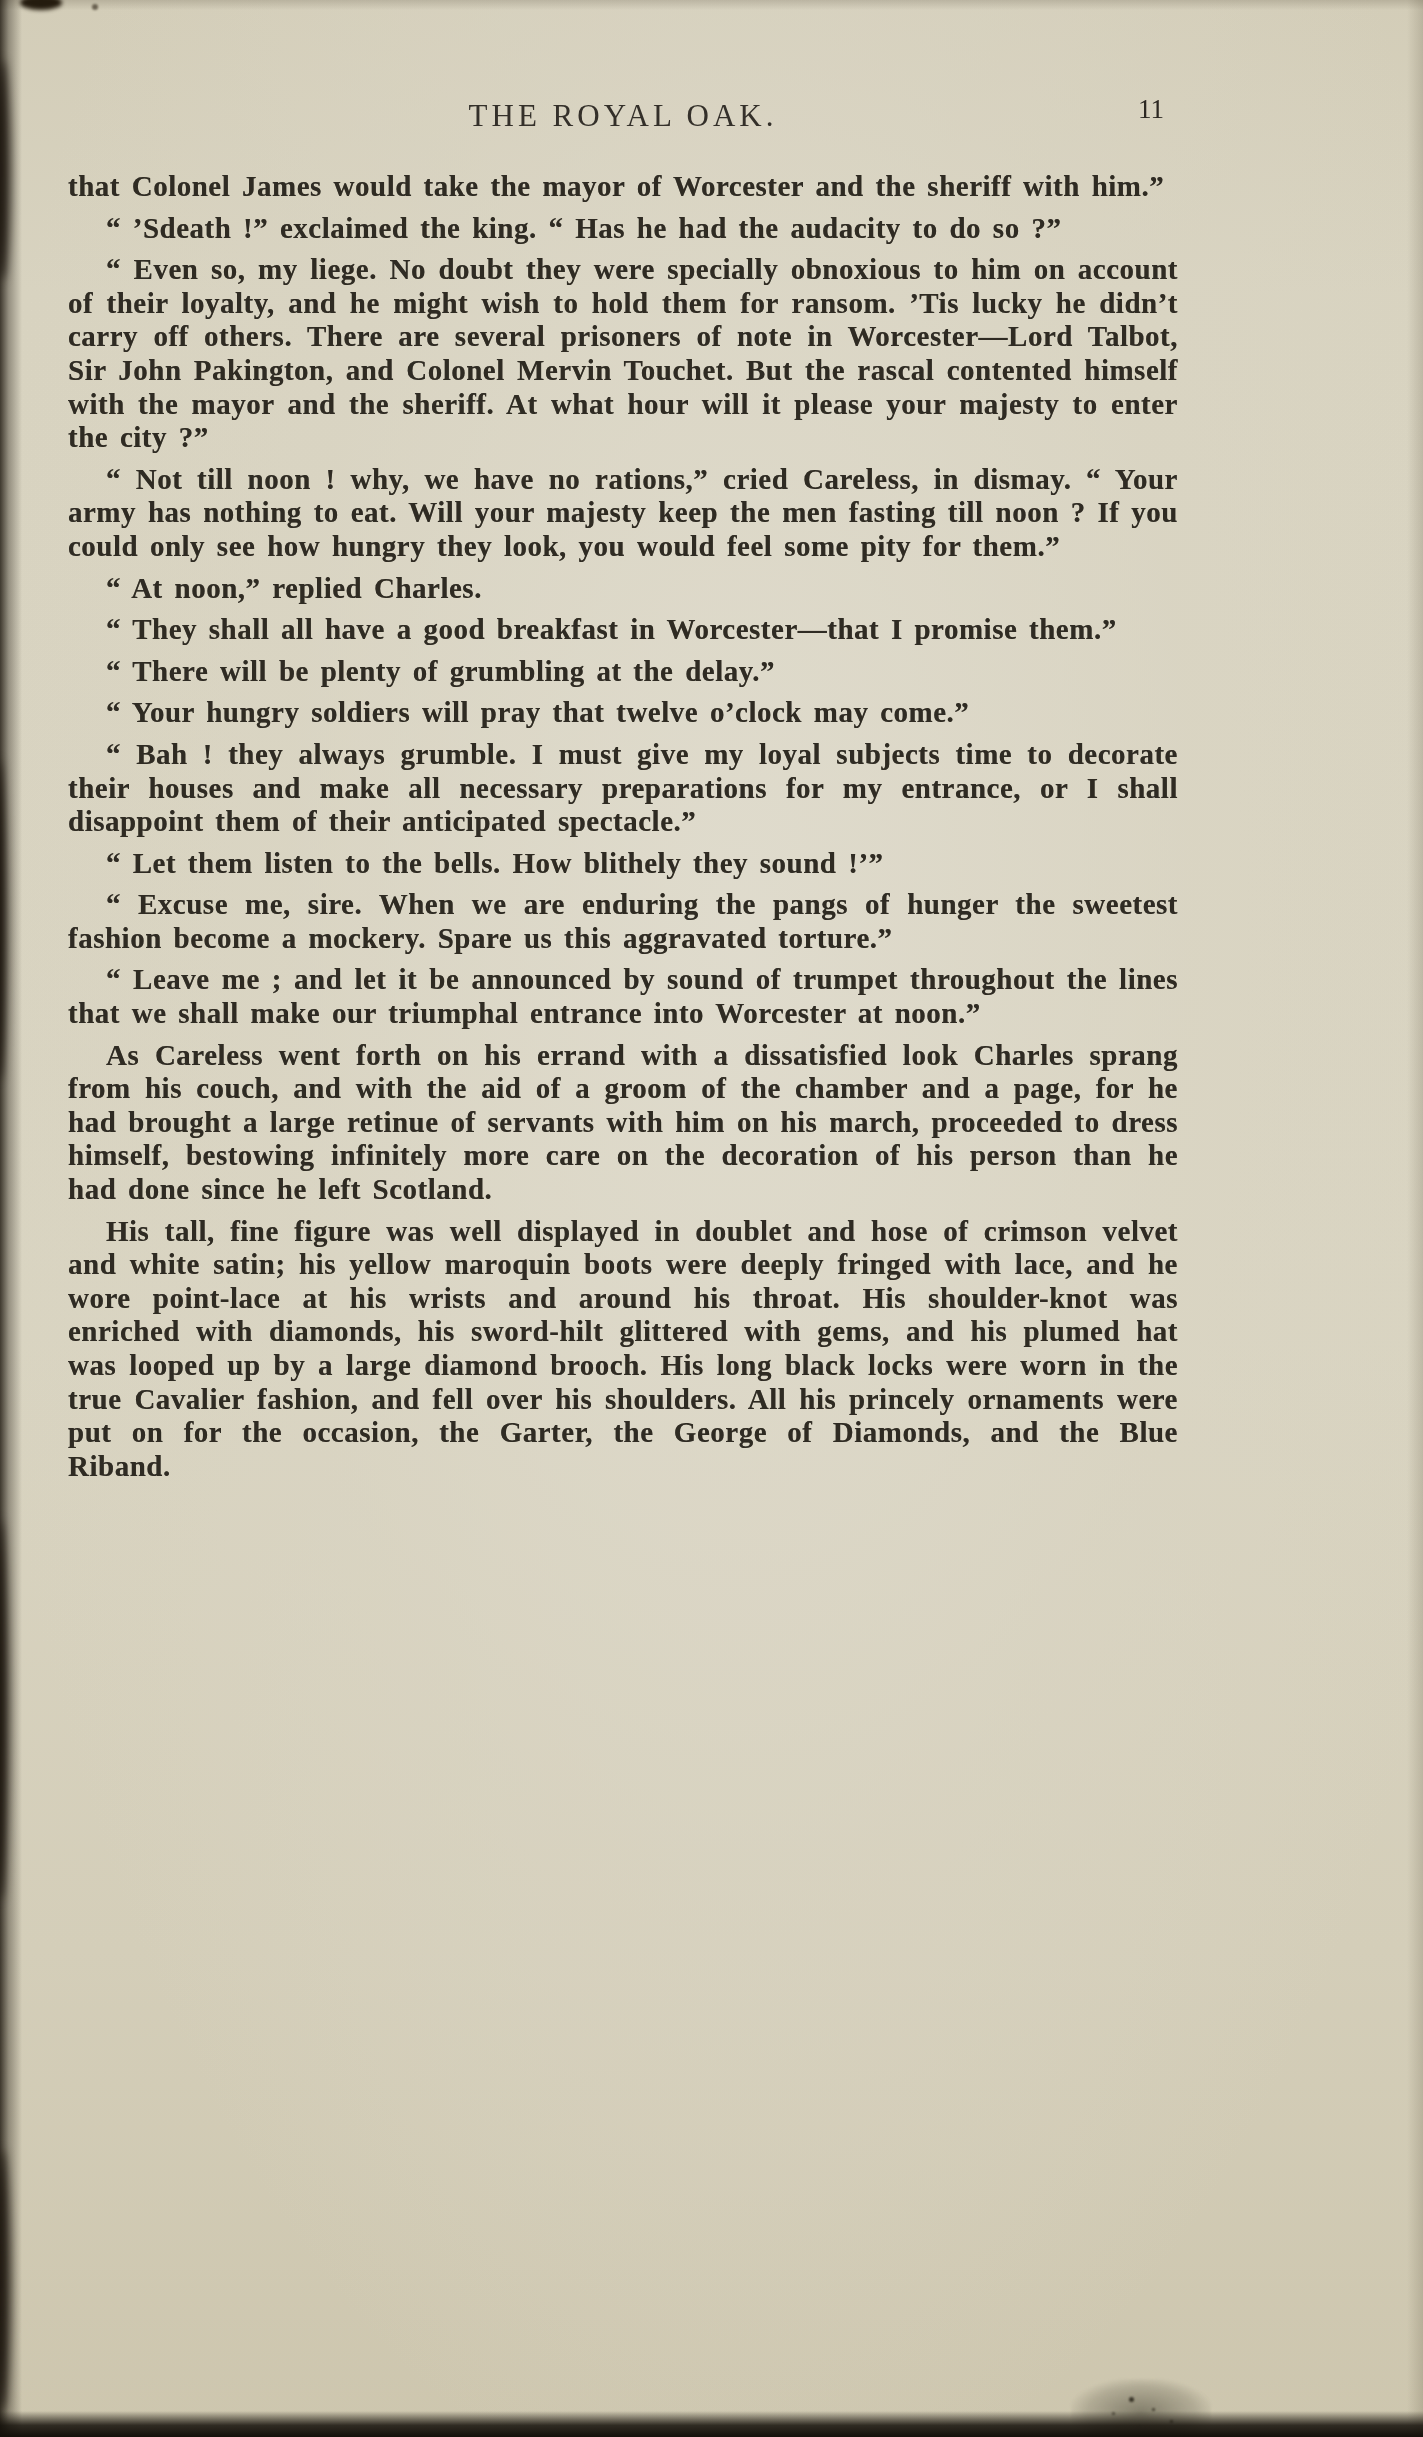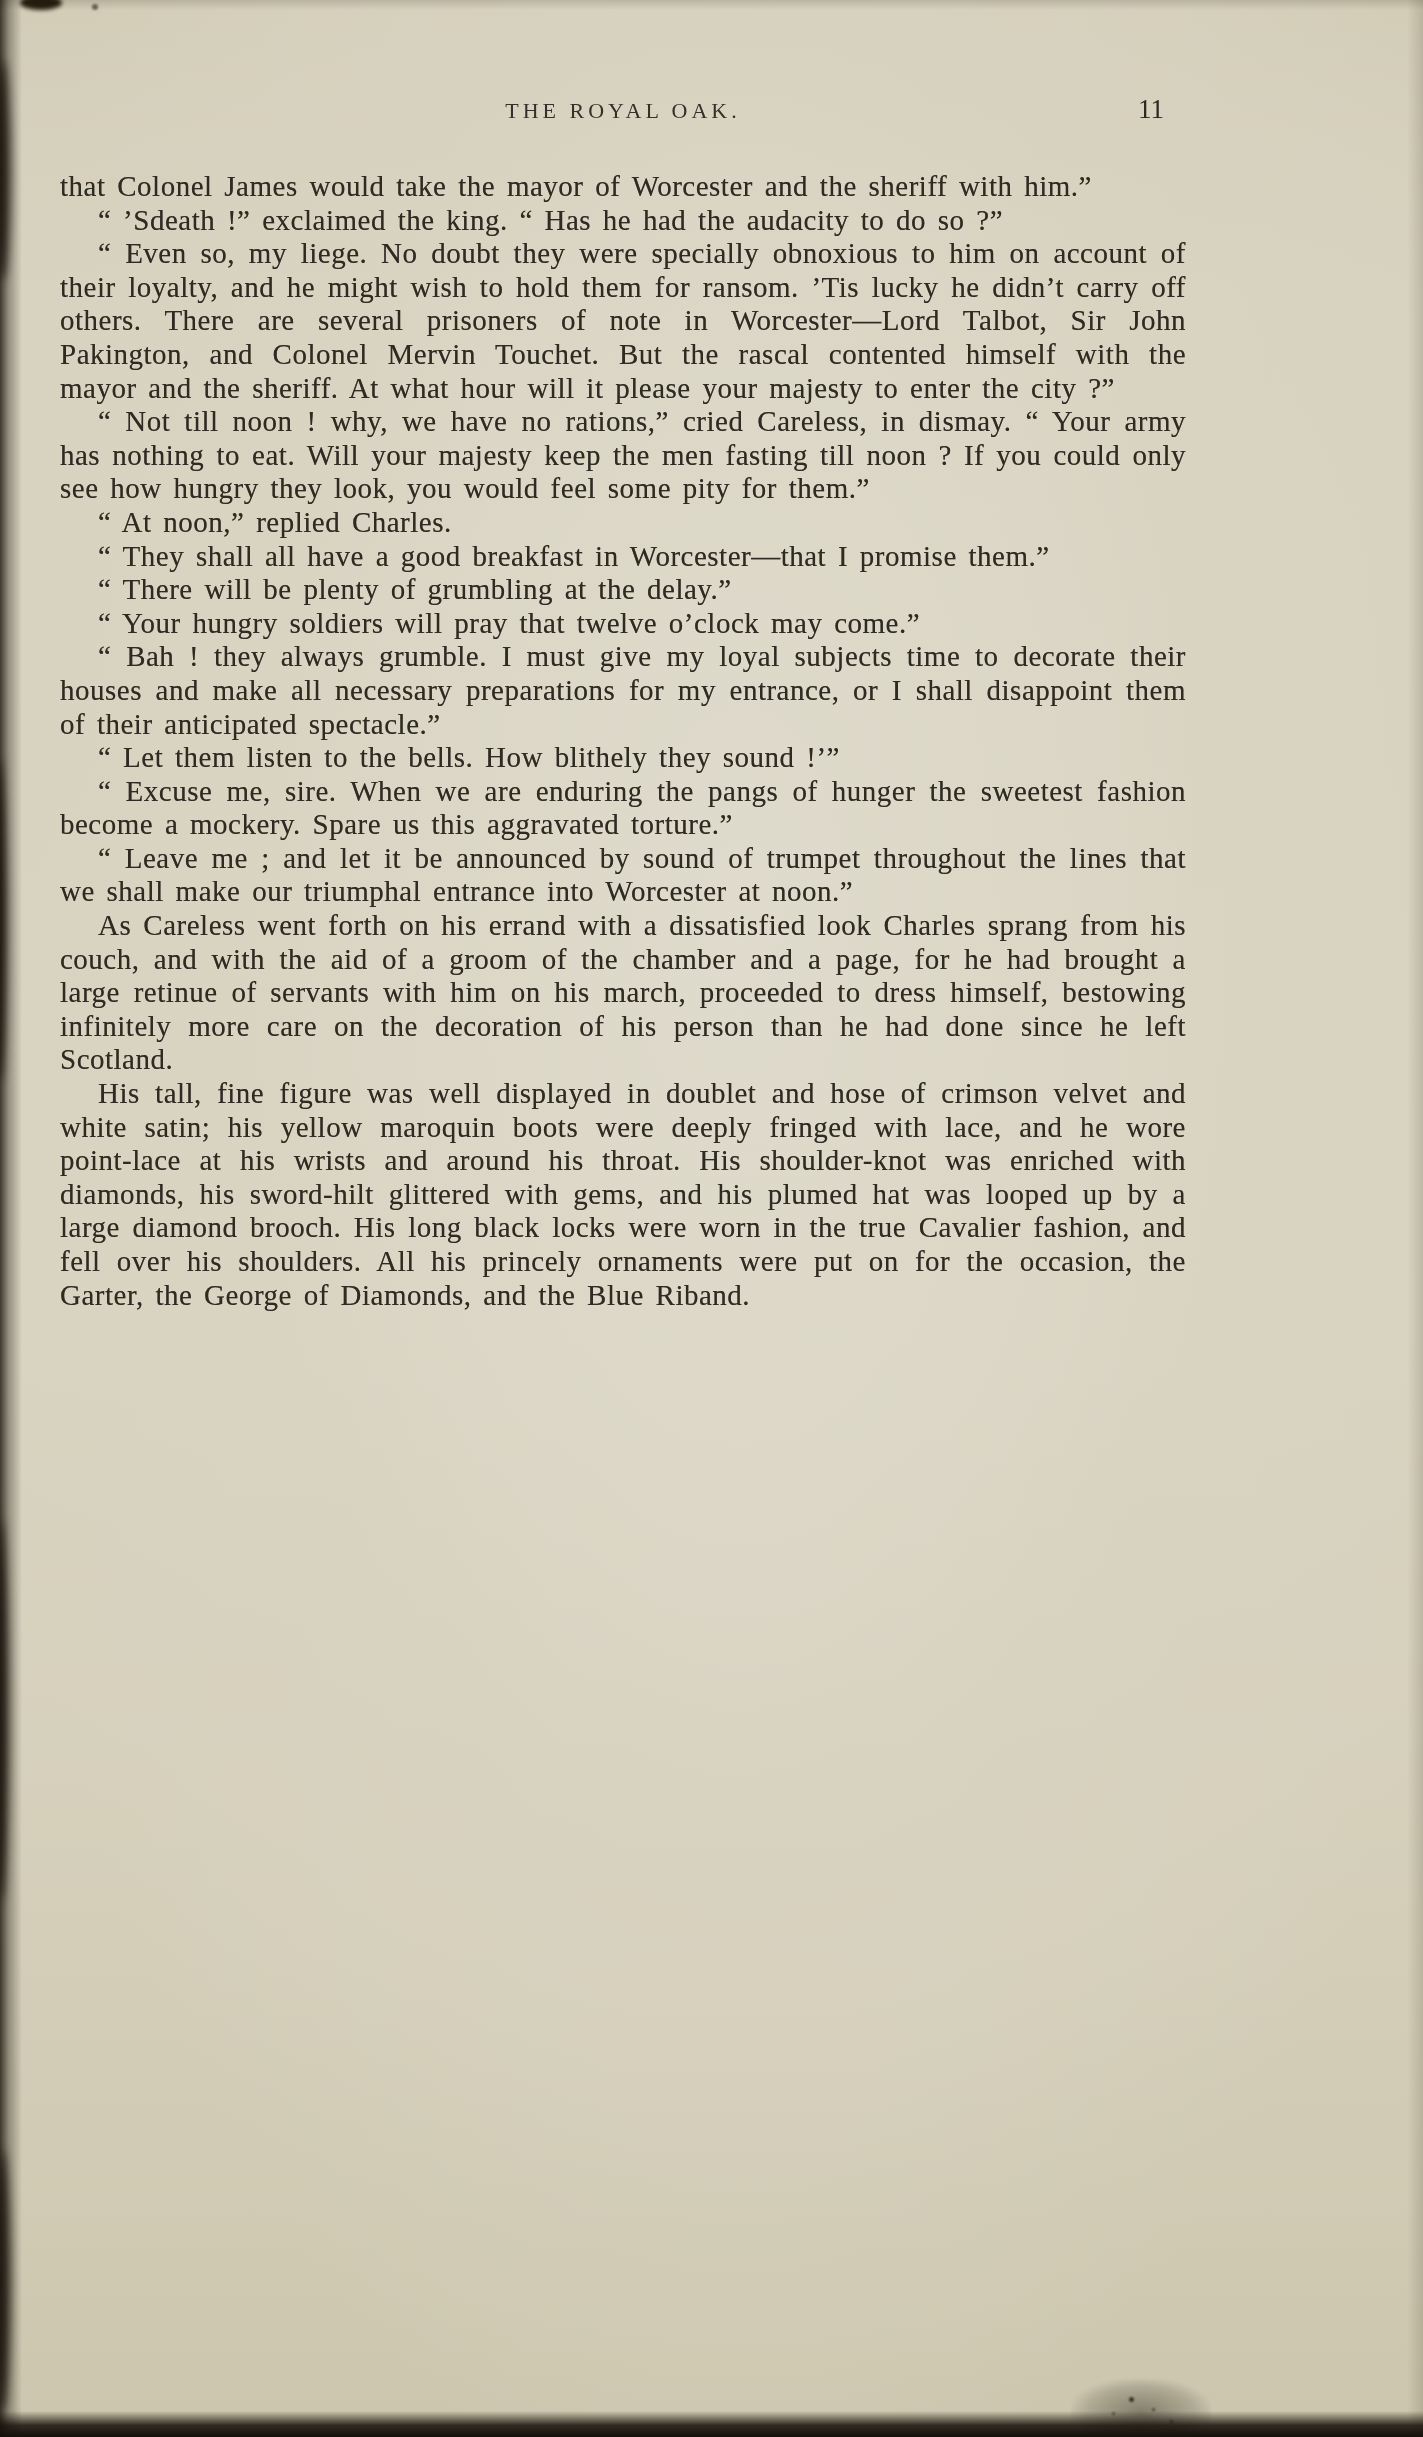--- a/index.html
+++ b/index.html
@@ -76,41 +76,41 @@
   }
   .running-head {
     position: relative;
     height: 40px;
     margin-bottom: 32px;
   }
   .running-title {
     position: absolute;
     left: 0; right: 0;
     text-align: center;
-    font-size: 22px;
+    font-size: 31px;
     letter-spacing: 4px;
     color: #34302a;
   }
   .page-number {
     position: absolute;
     right: 22px;
     top: -4px;
     font-size: 27px;
     color: #2c2822;
   }
   .page-body {
     font-size: 29px;
     line-height: 33.6px;
     letter-spacing: 0.5px;
     word-spacing: 4px;
     text-align: justify;
     color: #2f2b23;
     text-shadow: 0 0 0.4px rgba(47,43,35,0.55);
   }
-  .para { margin: 0; }
+  .para { margin: 8px; font-weight: bold; }
   .para.indent { text-indent: 38px; }
 </style>
 </head>
 <body>
 
 <div class="scan">
 
   <div class="edge-top"></div>
   <div class="edge-left"></div>
   <div class="edge-left-blob blob1"></div>

